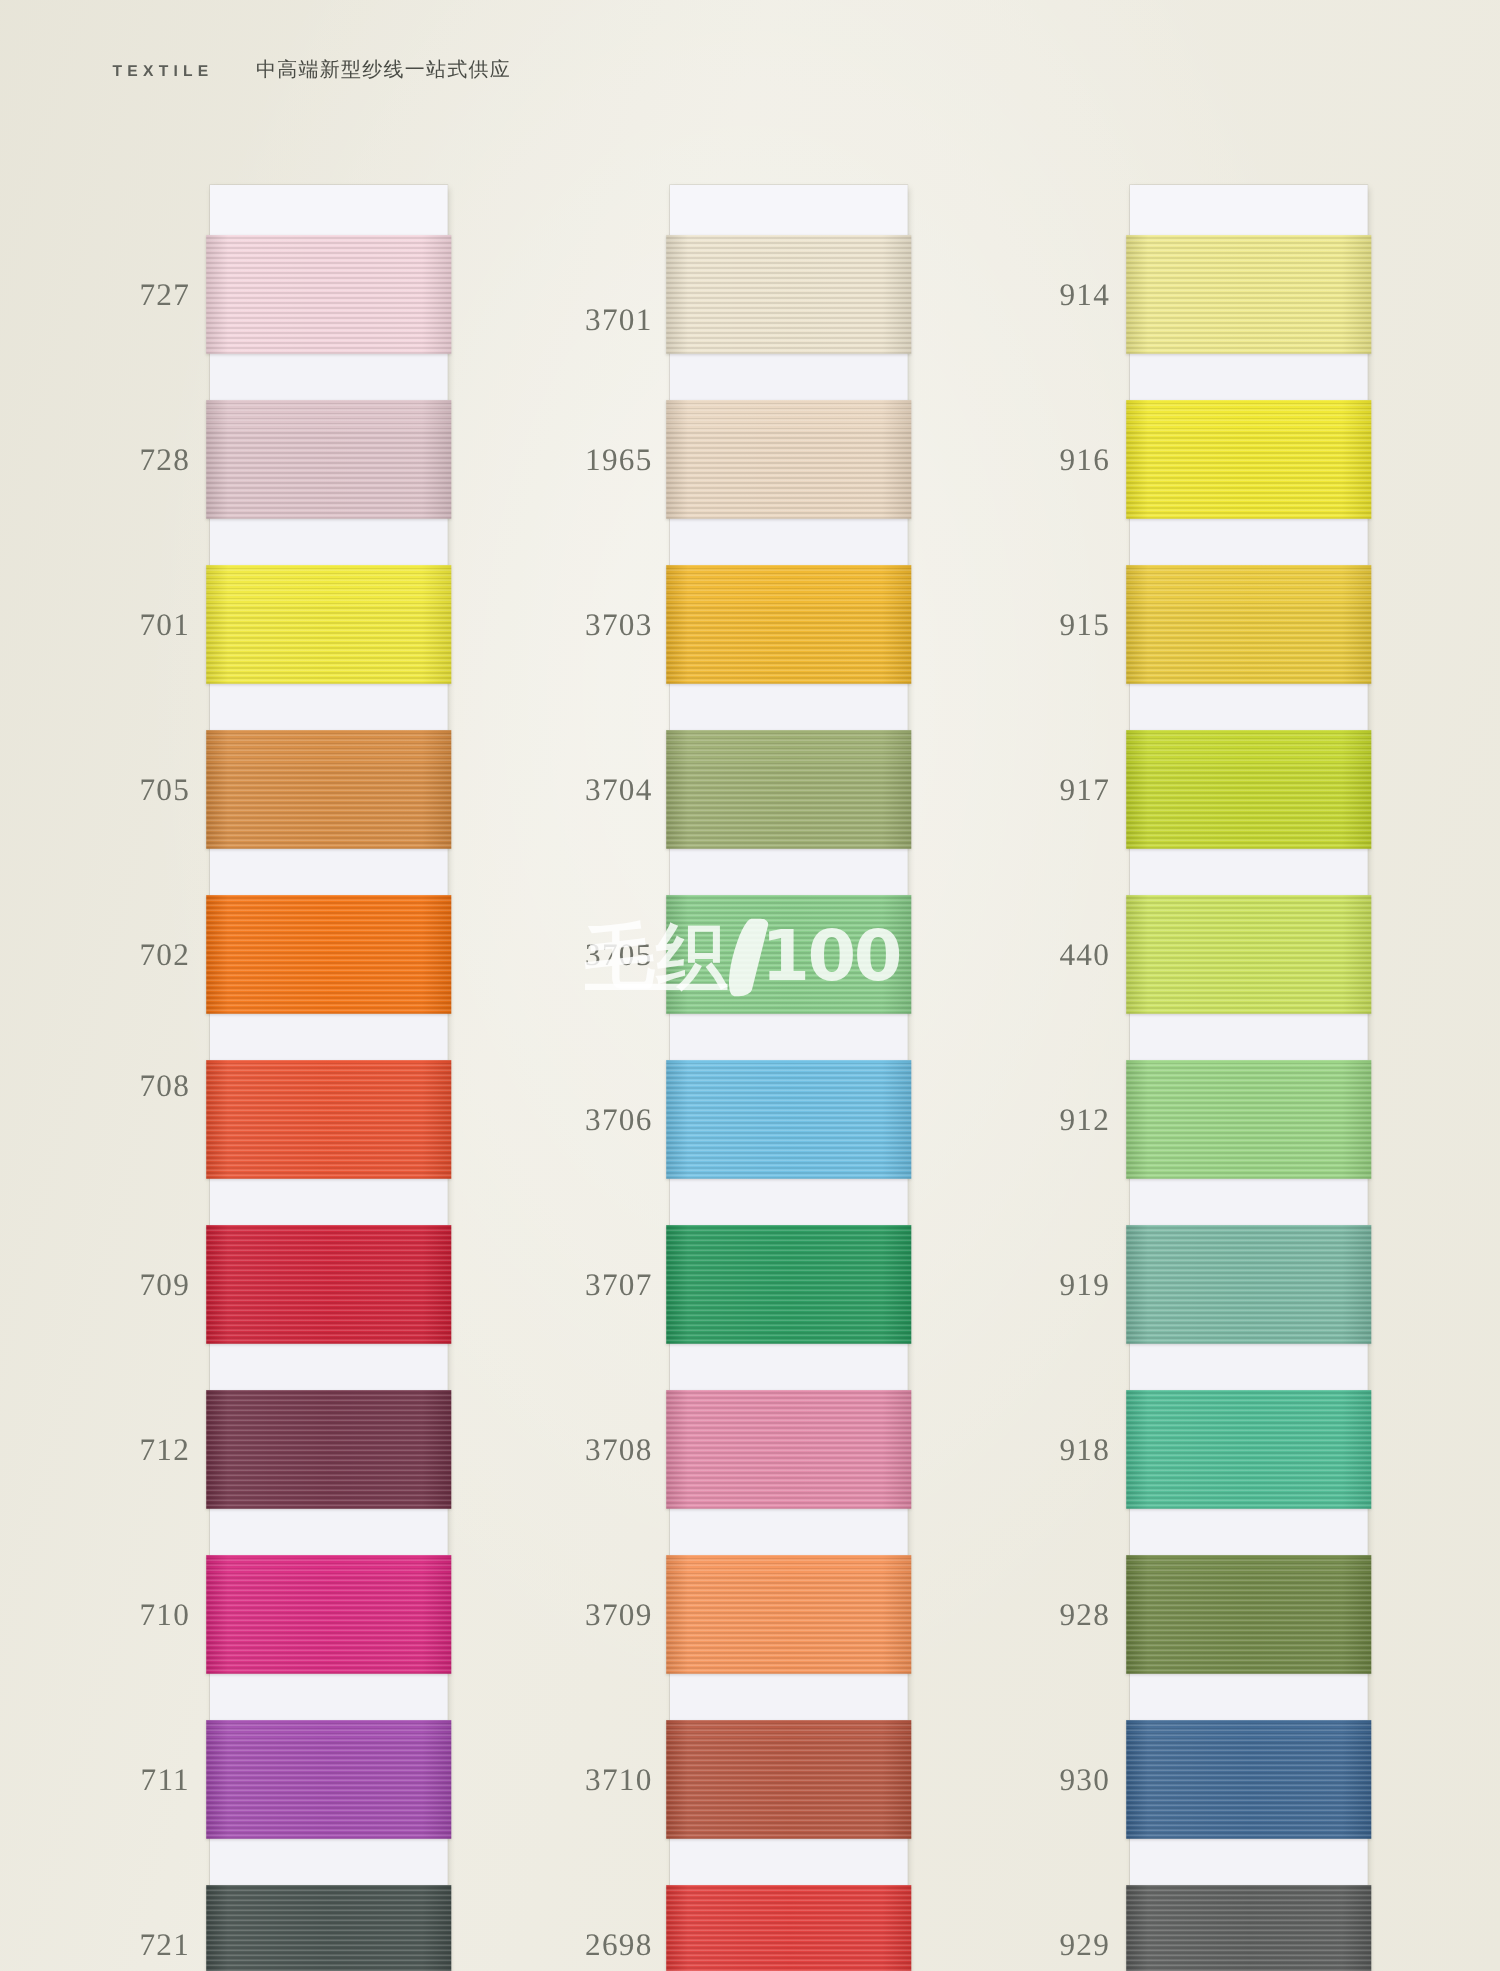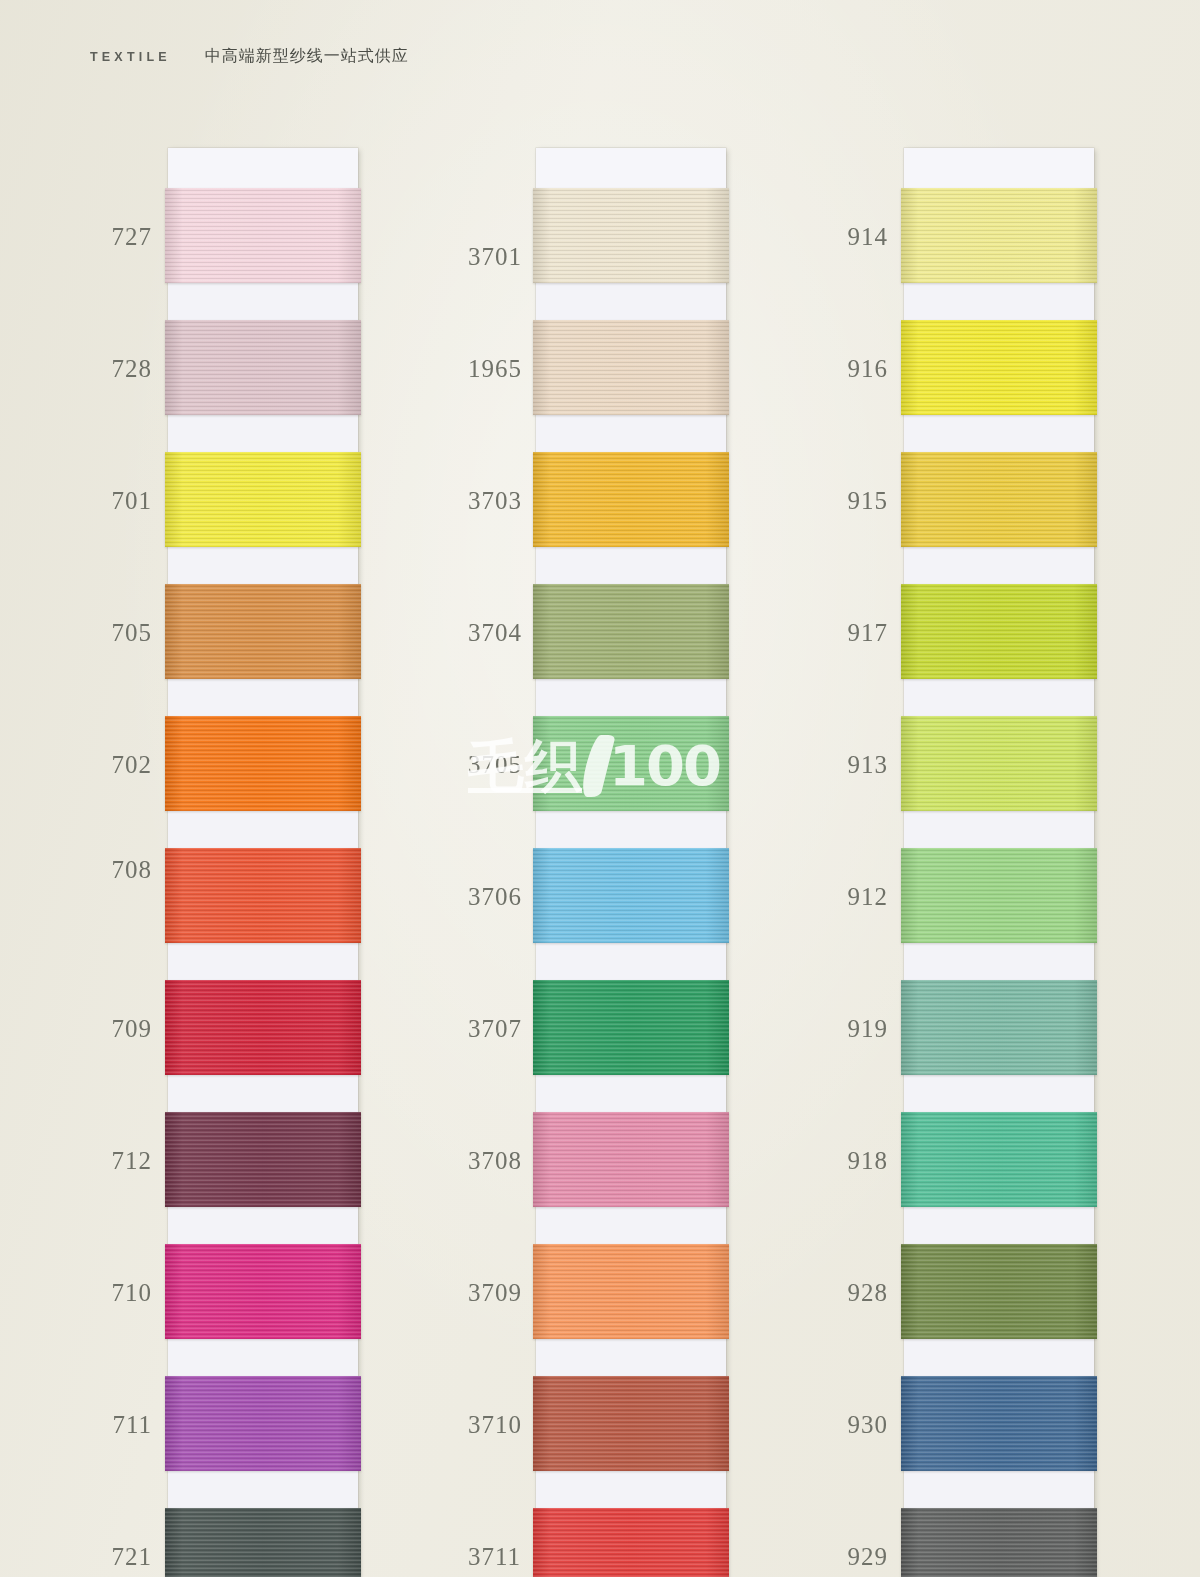--- a/index.html
+++ b/index.html
@@ -273,21 +273,21 @@
       <div class="label" style="top: 75.5px; margin-top: 20px;">3701</div>
       <div class="label" style="top: 207.5px;">1965</div>
       <div class="label" style="top: 339.5px;">3703</div>
       <div class="label" style="top: 471.5px;">3704</div>
       <div class="label" style="top: 603.5px;">3705</div>
       <div class="label" style="top: 735.5px;">3706</div>
       <div class="label" style="top: 867.5px;">3707</div>
       <div class="label" style="top: 999.5px;">3708</div>
       <div class="label" style="top: 1131.5px;">3709</div>
       <div class="label" style="top: 1263.5px;">3710</div>
-      <div class="label" style="top: 1395.5px;">3711</div>
+      <div class="label" style="top: 1395.5px;">2698</div>
       <div class="card">
         <div class="card-pad-top"></div>
         <div class="swatch-slot">
           <div class="swatch" title="3701" style="background: rgb(236, 227, 205);"></div>
         </div>
         <div class="gap"></div>
         <div class="swatch-slot">
           <div class="swatch" title="3702" style="background: rgb(233, 214, 192);"></div>
         </div>
         <div class="gap"></div>
@@ -326,21 +326,21 @@
         <div class="swatch-slot">
           <div class="swatch" title="3711" style="background: rgb(224, 58, 56);"></div>
         </div>
       </div>
     </div>
     <div class="column col-2">
       <div class="label" style="top: 75.5px;">914</div>
       <div class="label" style="top: 207.5px;">916</div>
       <div class="label" style="top: 339.5px;">915</div>
       <div class="label" style="top: 471.5px;">917</div>
-      <div class="label" style="top: 603.5px;">913</div>
+      <div class="label" style="top: 603.5px;">440</div>
       <div class="label" style="top: 735.5px;">912</div>
       <div class="label" style="top: 867.5px;">919</div>
       <div class="label" style="top: 999.5px;">918</div>
       <div class="label" style="top: 1131.5px;">928</div>
       <div class="label" style="top: 1263.5px;">930</div>
       <div class="label" style="top: 1395.5px;">929</div>
       <div class="card">
         <div class="card-pad-top"></div>
         <div class="swatch-slot">
           <div class="swatch" title="914" style="background: rgb(238, 233, 140);"></div>

